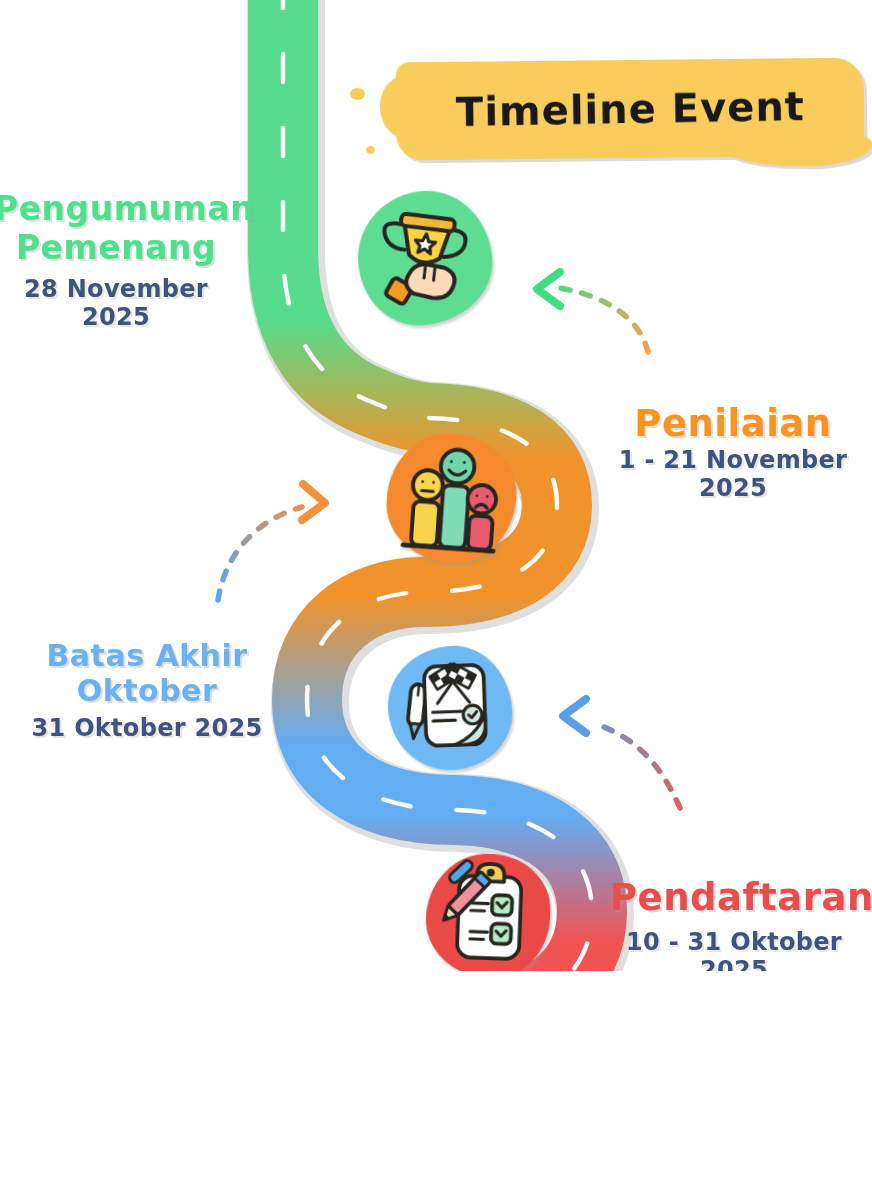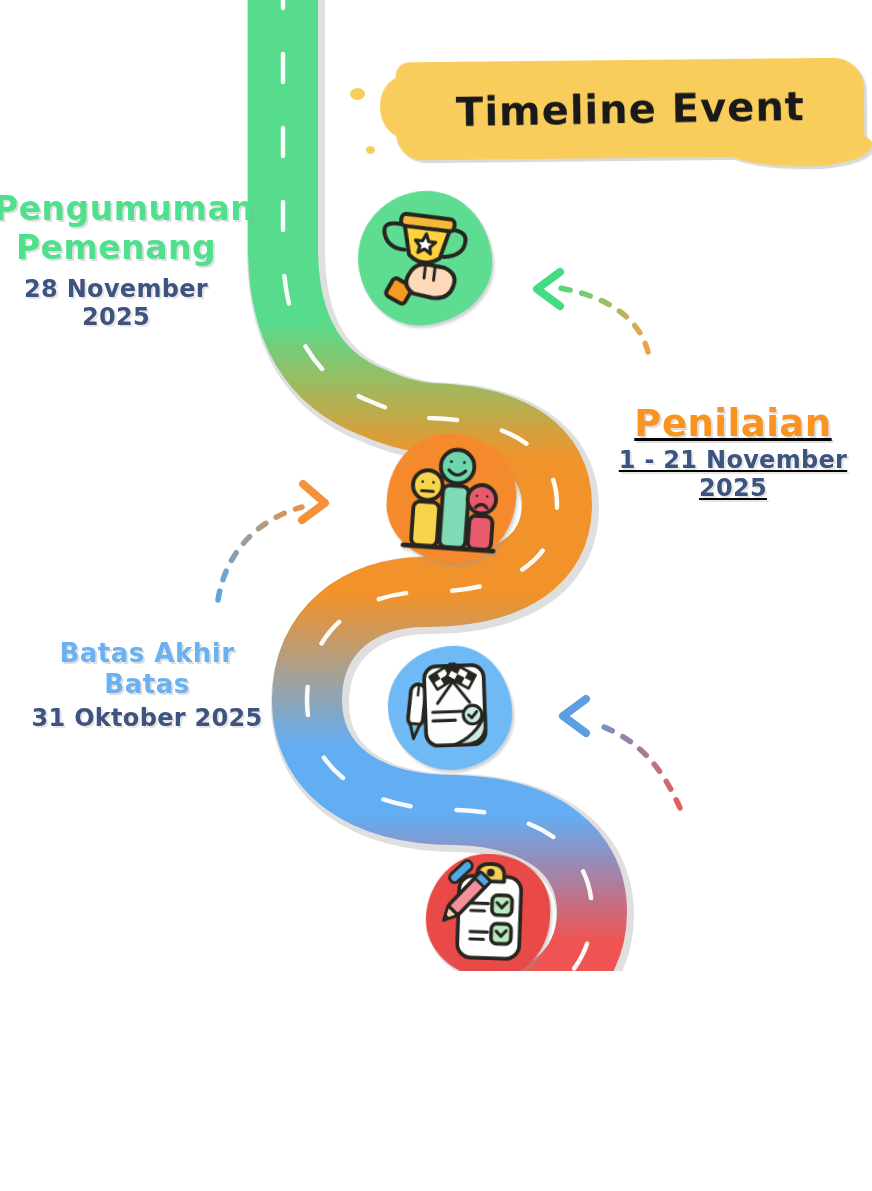--- a/index.html
+++ b/index.html
@@ -38,26 +38,26 @@
   .ev-label{font-weight:bold;line-height:1.18;letter-spacing:.5px;
             filter:drop-shadow(2px 2px 0 rgba(160,160,160,.35));}
   .ev-label .line{display:block;}
   .ev-date{font-weight:bold;color:#3D5480;font-size:24px;letter-spacing:.3px;
            filter:drop-shadow(2px 2px 0 rgba(170,170,170,.3));}
 
   .pengumuman{left:-6px;top:190px;width:244px;}
   .pengumuman .ev-label{color:#4EE08D;font-size:33px;}
   .pengumuman .ev-date{margin-top:7px;}
 
-  .penilaian{left:608px;top:402px;width:250px;text-decoration:underline;}
+  .penilaian{left:608px;top:402px;width:250px;}
   .penilaian .ev-label{color:#F8941F;font-size:37px;}
   .penilaian .ev-date{margin-top:0;}
 
   .batas{left:28px;top:638px;width:238px;}
-  .batas .ev-label{color:#69B1F3;font-size:26px;}
+  .batas .ev-label{color:#69B1F3;font-size:30px;}
   .batas .ev-date{margin-top:5px;}
 
   .pendaftaran{left:610px;top:876px;width:248px;}
   .pendaftaran .ev-label{color:#EA4D4C;font-size:37px;}
   .pendaftaran .ev-date{margin-top:8px;}
 
   
   .blob{position:absolute;filter:drop-shadow(2px 3px 1px rgba(150,150,150,.4));}
   .blob svg{display:block;width:100%;height:100%;}
   .blob-bg{position:absolute;inset:0;border-radius:52% 48% 55% 45%/50% 54% 46% 50%;}
@@ -243,19 +243,25 @@
   <div class="event-text penilaian">
     <div class="ev-label">
       <span class="line">Penilaian</span>
     </div>
     <div class="ev-date">1 - 21 November 2025</div>
   </div>
 
   <div class="event-text batas">
     <div class="ev-label">
       <span class="line">Batas Akhir</span>
-      <span class="line">Batas</span>
+      <span class="line">Oktober</span>
     </div>
     <div class="ev-date">31 Oktober 2025</div>
   </div>
 
+  <div class="event-text pendaftaran">
+    <div class="ev-label">
+      <span class="line">Pendaftaran</span>
+    </div>
+    <div class="ev-date">10 - 31 Oktober 2025</div>
+  </div>
 
 </div>
 
 </body></html>

